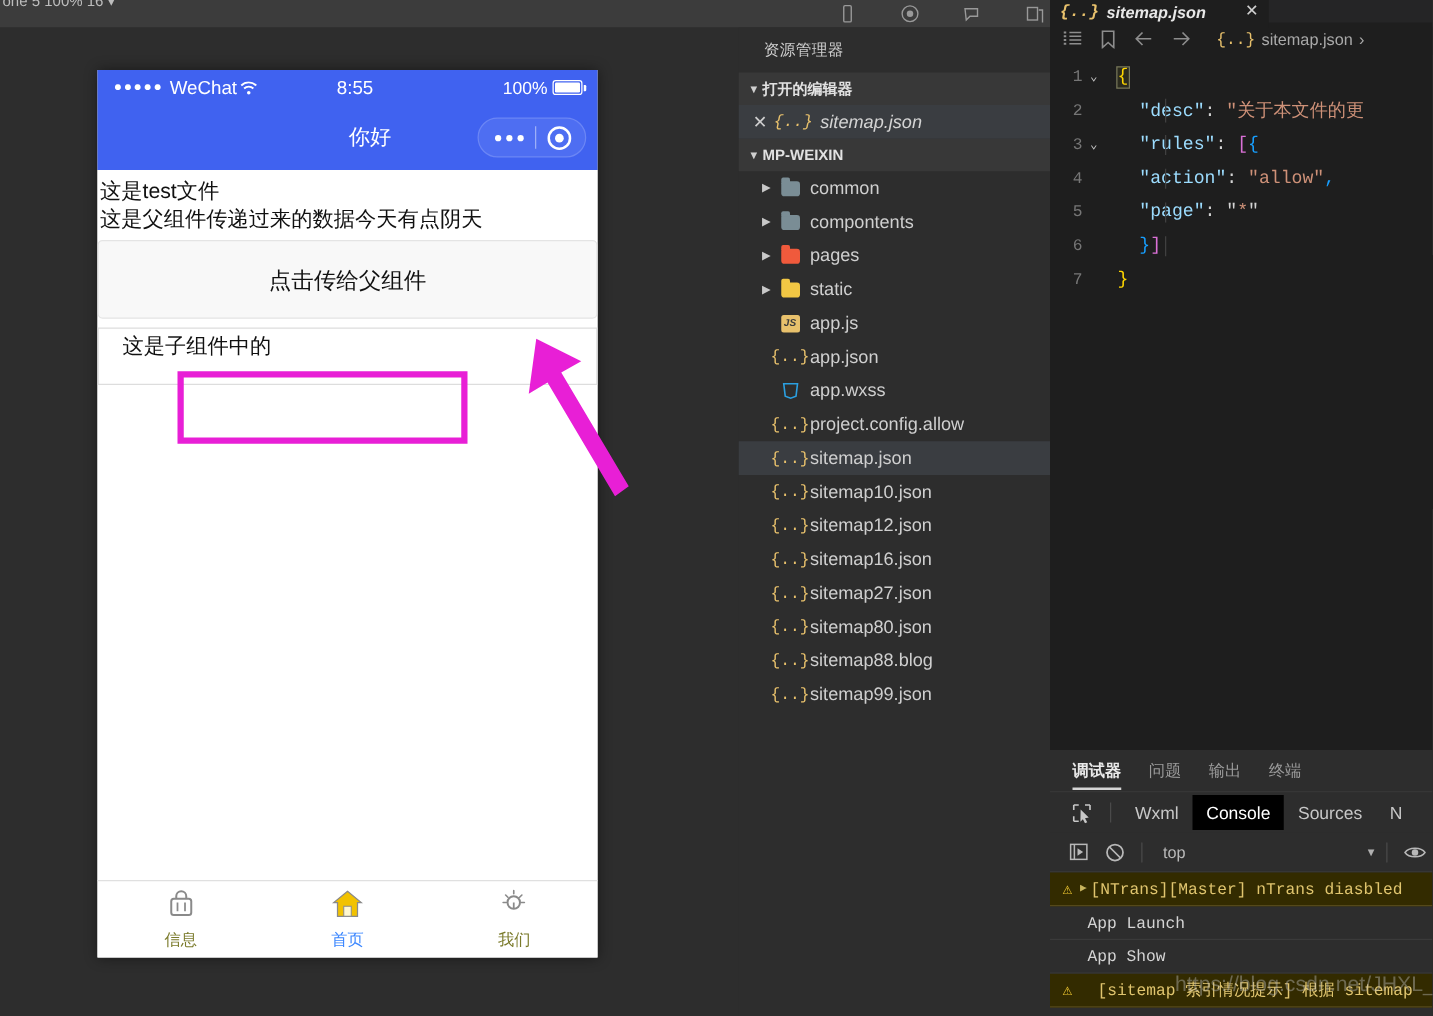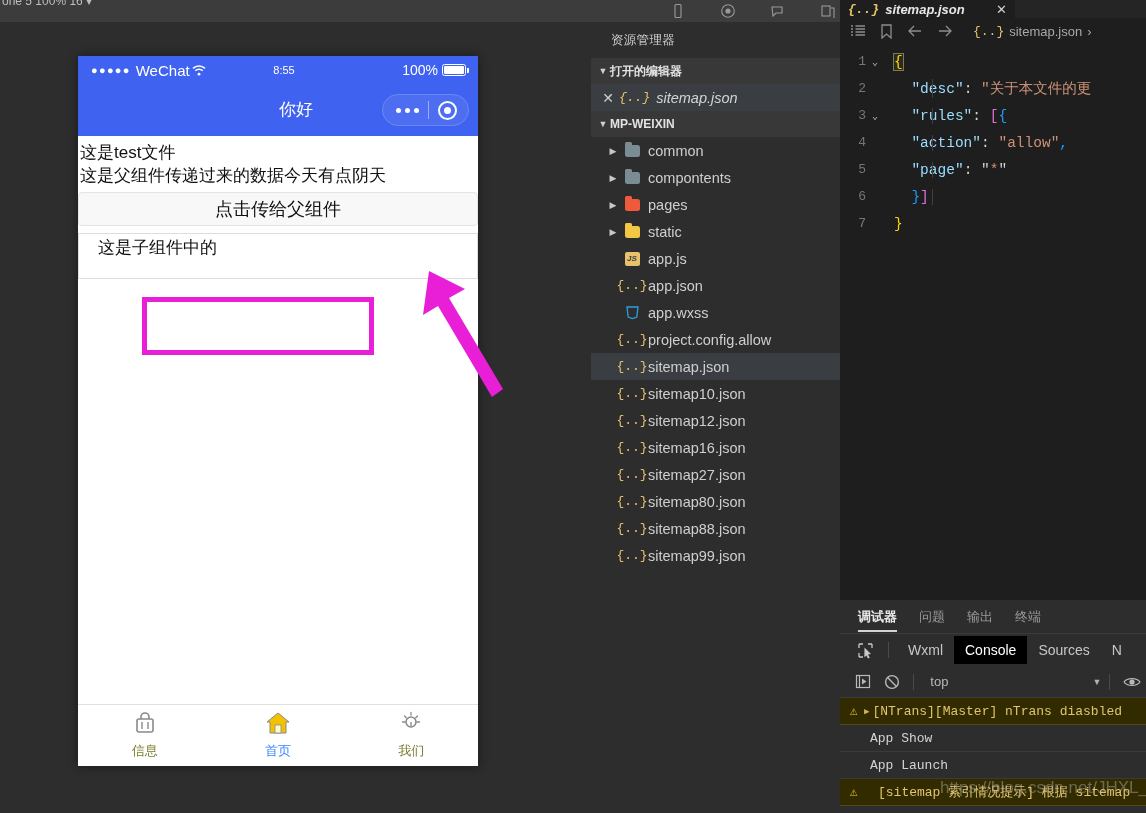--- a/index.html
+++ b/index.html
@@ -42,21 +42,21 @@
     position: absolute; left: 0; top: 0; width: 400px; height: 28px;
     background: #4062f0;
     display: flex; align-items: center; color: #fff;
     font-size: 14px; font-weight: bold;
   }
   .sim-dots { margin-left: 13px; letter-spacing: 1.3px; font-size: 11px; }
   .sim-carrier { margin-left: 5px; font-size: 15px; font-weight: normal; }
   .wifi-ico { margin-left: 2px; display:inline-flex; }
   .sim-time {
     position: absolute; left: 0; right: 0; text-align: center;
-    font-size: 11px; font-weight: normal; padding-left: 12px;
+    font-size: 15px; font-weight: normal; padding-left: 12px;
   }
   .sim-batt-wrap {
     position: absolute; right: 12px; display: flex; align-items: center; gap: 4px;
   }
   .sim-batt-pct { font-size: 14px; font-weight: normal; }
   .batt-shape {
     width: 24px; height: 12px; border: 1.6px solid #fff; border-radius: 2.5px;
     position: relative;
   }
   .batt-shape::after {
@@ -92,21 +92,21 @@
   .sim-body {
     position: absolute; left: 0; top: 80px; width: 400px; bottom: 62px;
     background: #fff; overflow: hidden;
   }
   .sim-line {
     font-size: 17px; color: #111; line-height: 23px;
     padding: 0 2px 0 2px; white-space: nowrap;
   }
   .sim-line.first { padding-top: 5px; }
   .sim-button {
-    margin-top: 5px; height: 34px; background: #f8f8f8;
+    margin-top: 5px; height: 63px; background: #f8f8f8;
     border: 1px solid #e4e4e4; border-radius: 4px;
     display: flex; align-items: center; justify-content: center;
     font-size: 18px; color: #111;
   }
   .sim-childbox {
     margin-top: 7px; height: 46px; border: 1px solid #ddd;
     font-size: 17px; color: #111; padding: 2px 19px;
   }
   .magenta-box {
     position: absolute; left: 64px; top: 241px;
@@ -502,21 +502,21 @@
             <span class="jsonico">{..}</span>
           </span>
         <span class="nm">sitemap80.json</span>
       </div>
 
       <div class="exp-row">
         <span class="twisty" style="margin-left:14px"></span>
         <span class="ico">
             <span class="jsonico">{..}</span>
           </span>
-        <span class="nm">sitemap88.json</span>
+        <span class="nm">sitemap88.blog</span>
       </div>
 
       <div class="exp-row">
         <span class="twisty" style="margin-left:14px"></span>
         <span class="ico">
             <span class="jsonico">{..}</span>
           </span>
         <span class="nm">sitemap99.json</span>
       </div>
 
@@ -666,25 +666,25 @@
     </div>
 
     <div>
       <div class="cons-row warn">
         <span class="warn-ico">⚠</span>
         <span class="tri">▶</span>
         <span>[NTrans][Master] nTrans diasbled</span>
       </div>
       <div class="cons-row">
         <span class="row-pad"></span>
-        <span style="margin-left:6px">App Show</span>
+        <span style="margin-left:6px">App Launch</span>
       </div>
       <div class="cons-row">
         <span class="row-pad"></span>
-        <span style="margin-left:6px">App Launch</span>
+        <span style="margin-left:6px">App Show</span>
       </div>
       <div class="cons-row warn">
         <span class="warn-ico">⚠</span>
         <span style="margin-left:14px">[sitemap 索引情况提示] 根据 sitemap</span>
       </div>
     </div>
   </div>
 
   <div class="watermark">https://blog.csdn.net/JHXL_</div>
 </div>

